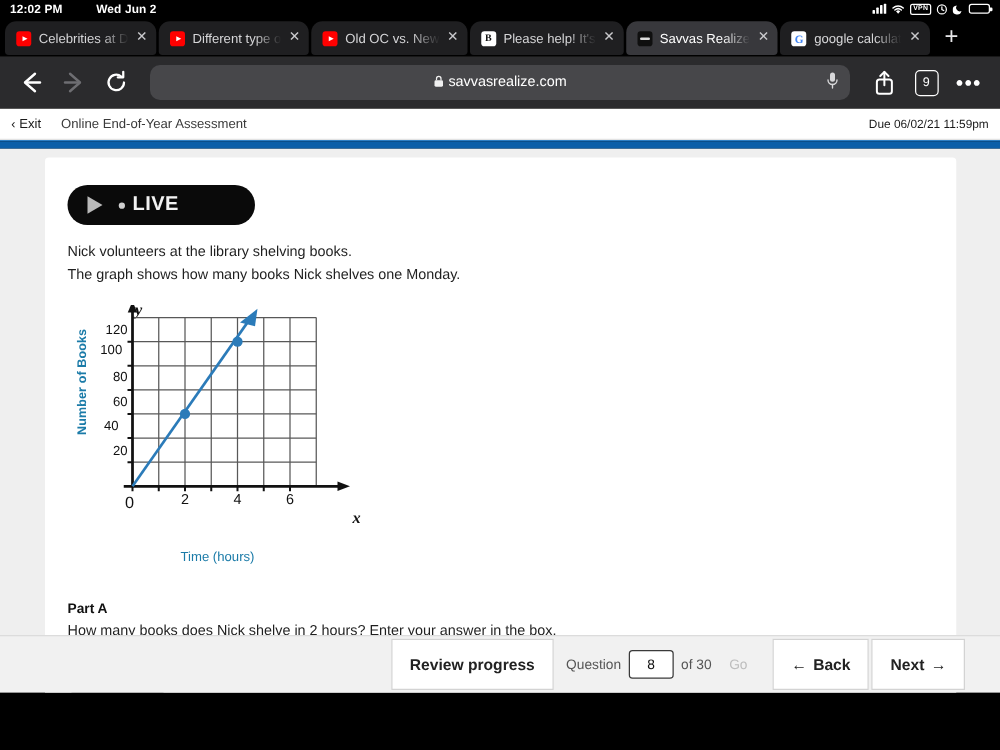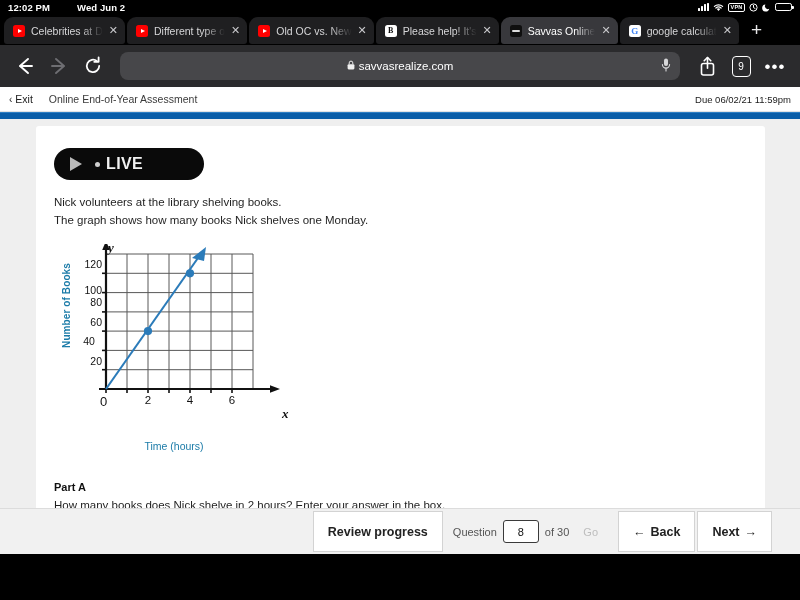--- a/index.html
+++ b/index.html
@@ -305,21 +305,21 @@
     <span class="tab-title">Old OC vs. New</span>
     <span class="tab-close">✕</span>
   </div>
   <div class="tab">
     <span class="tab-favicon fav-b">B</span>
     <span class="tab-title">Please help! It's</span>
     <span class="tab-close">✕</span>
   </div>
   <div class="tab active">
     <span class="tab-favicon fav-sv"></span>
-    <span class="tab-title">Savvas Online</span>
+    <span class="tab-title">Savvas Realize</span>
     <span class="tab-close">✕</span>
   </div>
   <div class="tab">
     <span class="tab-favicon fav-g">G</span>
     <span class="tab-title">google calculat</span>
     <span class="tab-close">✕</span>
   </div>
   <div class="tab-new">+</div>
 </div>
 
@@ -400,21 +400,21 @@
       <div class="stem">The graph shows how many books Nick shelves one Monday.</div>
 
       <div class="graph">
         <div class="axis-y-lbl" style="left:52px;top:-4px;">y</div>
         <div class="axis-x-lbl">x</div>
         <div class="ylabel-rot">Number of Books</div>
         <div class="xlabel">Time (hours)</div>
         <div class="origin-lbl">0</div>
 
         <div class="ytick" style="left:20px;width:26px;top:20px;">120</div>
-        <div class="ytick" style="left:20px;width:26px;top:46px;">100</div>
+        <div class="ytick" style="left:20px;width:26px;top:36px;text-align:center;">100</div>
         <div class="ytick" style="left:20px;width:26px;top:58px;">80</div>
         <div class="ytick" style="left:20px;width:26px;top:78px;">60</div>
         <div class="ytick" style="left:20px;width:26px;top:97px;text-align:center;">40</div>
         <div class="ytick" style="left:20px;width:26px;top:117px;">20</div>
 
         <div class="xtick" style="left:92px;">2</div>
         <div class="xtick" style="left:134px;">4</div>
         <div class="xtick" style="left:176px;">6</div>
 
         <svg width="300" height="215" viewBox="0 0 300 215" style="position:absolute;left:0;top:0;">

